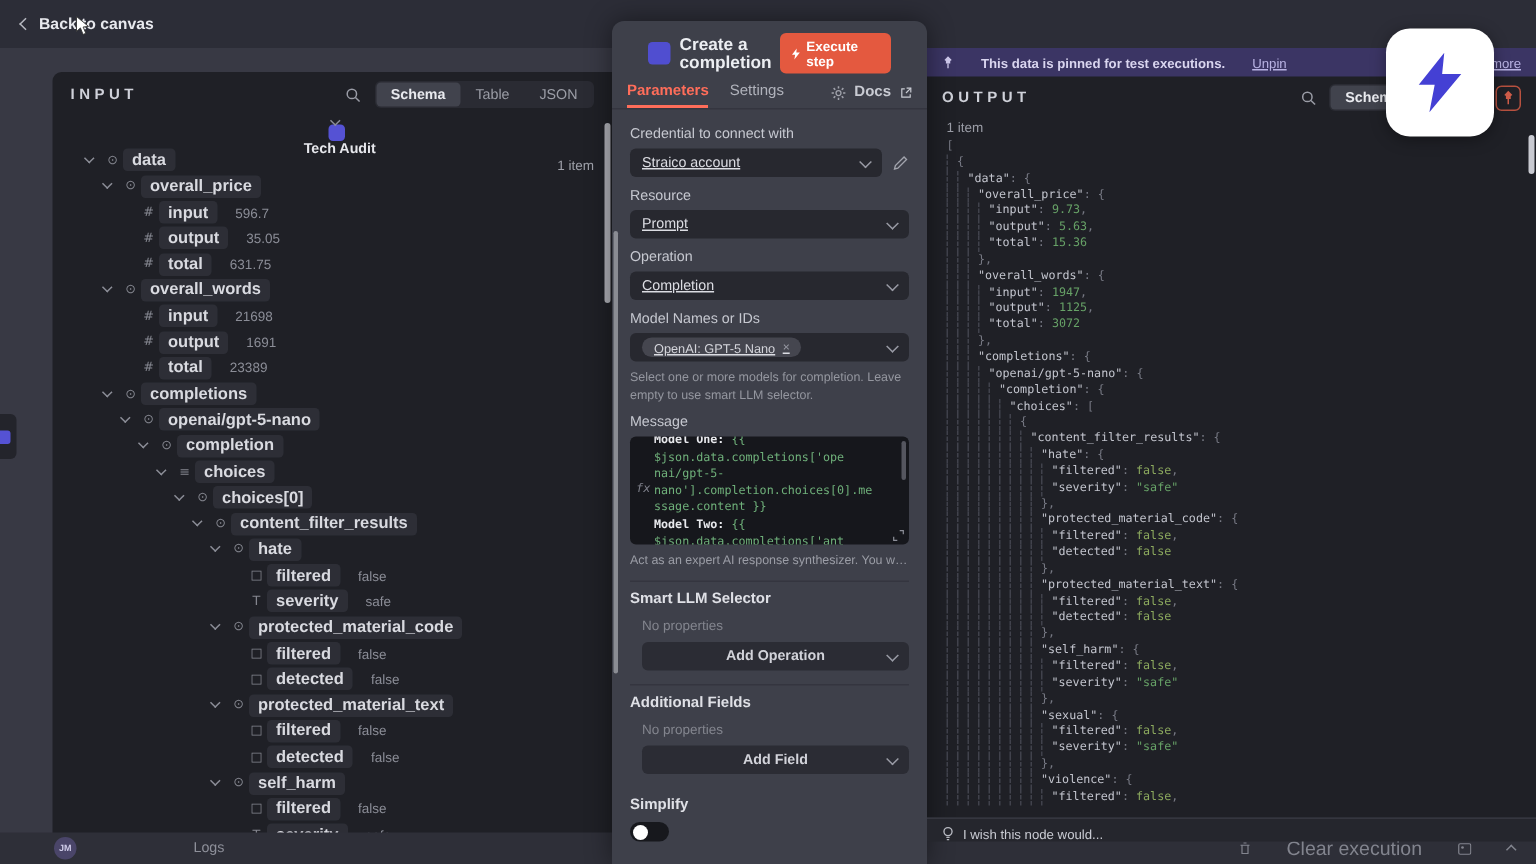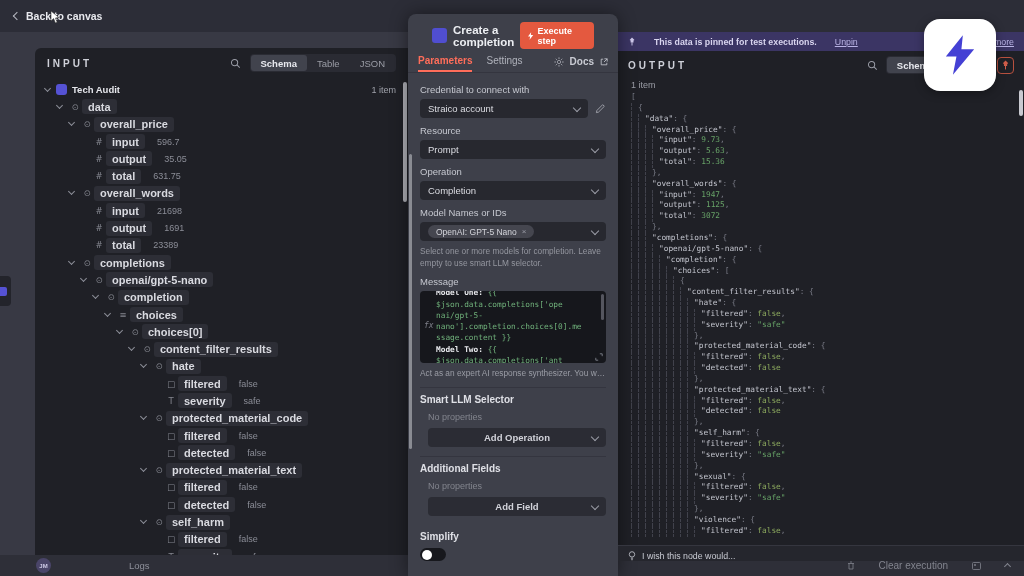--- a/index.html
+++ b/index.html
@@ -46,21 +46,21 @@
   .exec-btn { background:#e4593f; border-radius:4px; color:#fff; font-size:9px; font-weight:700;
               padding:3.5px 8px; display:flex; align-items:center; gap:4px; cursor:pointer; }
   .ndv-tabs { padding:0 10px; display:flex; align-items:flex-end; gap:14px; border-bottom:1px solid #34353f; }
   .ptab { font-size:10px; color:#ff6d5a; font-weight:700; padding-bottom:4px; border-bottom:2px solid #ff6d5a; cursor:pointer; }
   .stab { font-size:10px; color:#b0b2bb; padding-bottom:6px; cursor:pointer; }
   .tabs-right { margin-left:auto; display:flex; align-items:center; gap:6px; padding-bottom:5px; }
   .docs { font-size:10px; color:#c9cbd3; font-weight:600; cursor:pointer; }
   .ndv-body { flex:1; padding:4px 12px 0; position:relative; overflow:hidden; }
   .flabel { font-size:9.5px; color:#c6c8d0; margin:7px 0 4px; }
   .select { height:19px; background:#27282f; border-radius:4px; display:flex; align-items:center;
-            padding:0 32px 0 8px; font-size:9.5px; color:#dcdde3; position:relative; cursor:pointer; }
+            padding:0 32px 0 8px; font-size:9.5px; color:#dcdde3; position:relative; cursor:pointer;text-decoration:underline; }
   .select::after { content:""; position:absolute; right:8px; top:6px; width:5px; height:5px;
             border-right:1.2px solid #9a9ca6; border-bottom:1.2px solid #9a9ca6; transform:rotate(45deg); }
   .cred-row { display:flex; gap:7px; align-items:center; }
   .cred-row .select { flex:1; }
   .pill-model { background:#45464f; border-radius:9px; padding:1.5px 8px; font-size:8.5px; color:#d4d5db;
                 display:flex; align-items:center; gap:5px; }
   .pill-x { color:#9a9ca6; font-size:8px; }
   .hint { font-size:8.3px; color:#94969f; line-height:1.4; margin-top:5px; }
   .code-box { margin-top:4px; background:#16171c; border-radius:4px; position:relative; height:72px; overflow:hidden; }
   .fx { position:absolute; left:4px; top:42%; font-size:8px; color:#7d7f89; font-style:italic;
@@ -104,21 +104,21 @@
               border-top:1px solid #35363f; display:flex; align-items:flex-end; gap:6px; padding:0 10px;
               font-size:8.8px; color:#c9cbd3; z-index:4; }
 
   
   .footer { position:absolute; left:0; top:555px; width:1024px; height:21px; background:#2e2f38;
             display:flex; align-items:center; z-index:1; }
   .avatar { margin-left:36px; width:15px; height:15px; border-radius:50%; background:#4a4569; color:#cfcbe8;
             font-size:6px; font-weight:700; display:flex; align-items:center; justify-content:center; }
   .logs { margin-left:78px; font-size:9.5px; color:#8e909a; cursor:pointer;text-align:center; }
   .foot-right { margin-left:auto; margin-right:14px; display:flex; align-items:center; gap:24px;
-                font-size:10px; color:#82848e; }
+                font-size:13px; color:#82848e; }
   .chev-up { width:5px; height:5px; border-left:1.2px solid #82848e; border-top:1.2px solid #82848e; transform:rotate(45deg); margin-top:2px; }
 
   
   .logo { position:absolute; left:924px; top:19px; width:72px; height:72px; background:#fff; border-radius:16px;
           box-shadow:0 2px 10px rgba(0,0,0,.35); display:flex; align-items:center; justify-content:center; z-index:6; }
   .edge-tab { position:absolute; left:0; top:276px; width:11px; height:30px; background:#23242b;
               border-radius:0 4px 4px 0; display:flex; align-items:center; z-index:3; overflow:hidden; }
   .edge-ic { width:9px; height:9px; border-radius:2px; background:#5552d4; margin-left:-2px; }
 </style>
 </head>
@@ -158,21 +158,21 @@
       <circle cx="5" cy="5" r="3.4" fill="none" stroke="#9a9ca6" stroke-width="1.1"></circle>
       <line x1="7.6" y1="7.6" x2="10.6" y2="10.6" stroke="#9a9ca6" stroke-width="1.1"></line>
     </svg>
     <div class="seg" id="input-tabs">
         <span class="tab active">Schema</span>
         <span class="tab">Table</span>
         <span class="tab">JSON</span>
       </div>
   </div>
   <div class="tree" id="input-tree">
-      <div class="trow" style="padding-left: 10px;">
+      <div class="trow" style="padding-left: 10px; flex-direction: column;">
         <span class="chev"></span>
         <span class="node-ic"></span>
         <span class="plainkey">Tech Audit</span>
         <span class="rcount">1 item</span>
       </div>
       <div class="trow" style="padding-left: 22px;">
         <span class="chev"></span>
         <span class="ticon">⊙</span>
         <span class="pill">data</span>
       </div>

